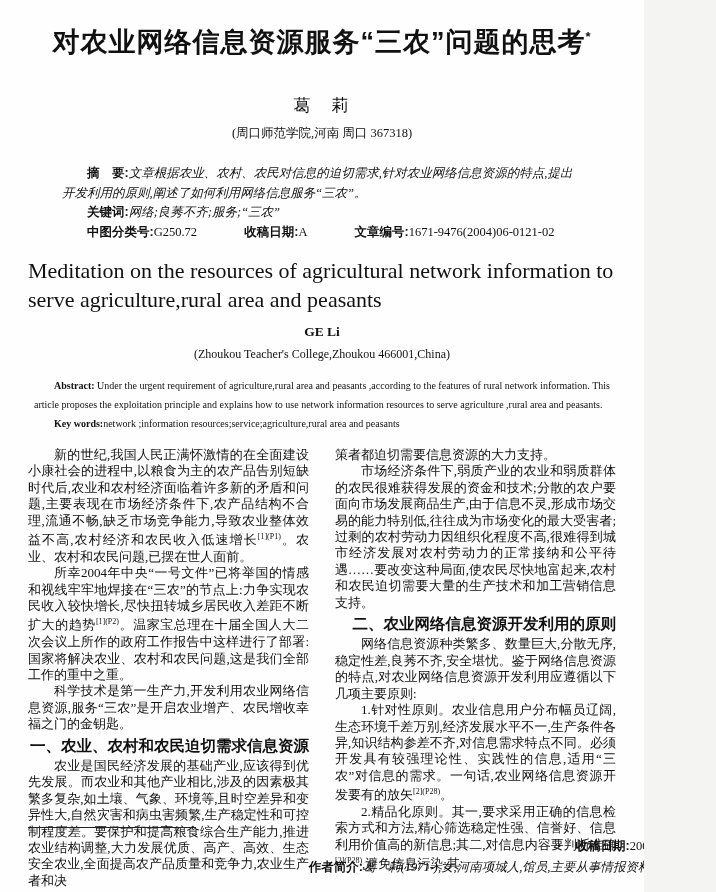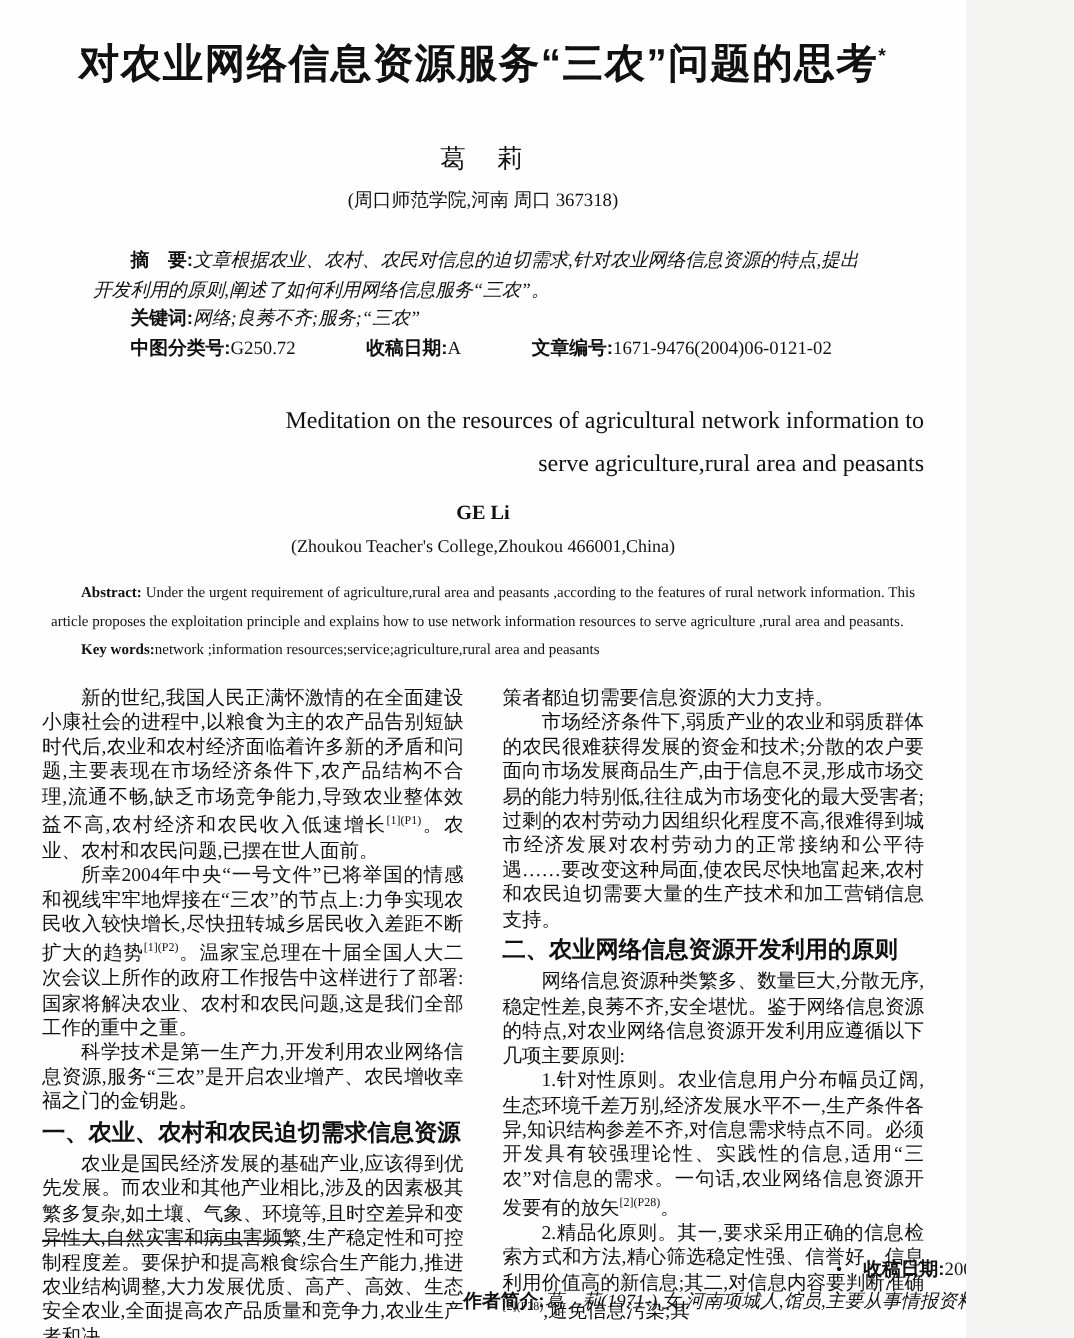--- a/index.html
+++ b/index.html
@@ -49,24 +49,24 @@
     font-weight:bold;
     font-style:normal;
     font-family:"Liberation Sans","DejaVu Sans",sans-serif;
     text-align:right;
   }
   .meta .val{font-style:italic;margin-top:44px;}
   .meta-row{text-indent:2em;}
   .meta-cols span.gap{display:inline-block;width:44px;}
   
   .en-title{
-    text-align:right;
-    font-size:16px;
+    text-align:left;
+    font-size:22px;
     line-height:29px;
-    margin-top:24px;
+    margin-top:14px;
   }
   .en-author{
     text-align:center;
     font-size:13.5px;
     font-weight:bold;
     margin-top:10px;
   }
   .en-affil{
     text-align:center;
     font-size:12px;
@@ -89,21 +89,21 @@
   .col{
     width:317px;
     font-size:13px;
     line-height:16.4px;
     text-align:justify;
   }
   .col p{margin:0;text-indent:2em;}
   .col p.noindent{text-indent:0;}
   .col sup{font-size:8px;}
   .sec-heading{
-    text-align:left;
+    text-align:right;
     font-size:15.5px;
     font-weight:bold;
     margin:5px 0 4px 0;
     font-family:"Liberation Sans","DejaVu Sans",sans-serif;
     text-indent:0;
   }
   
   .footnote{
     position:absolute;
     left:28px;

